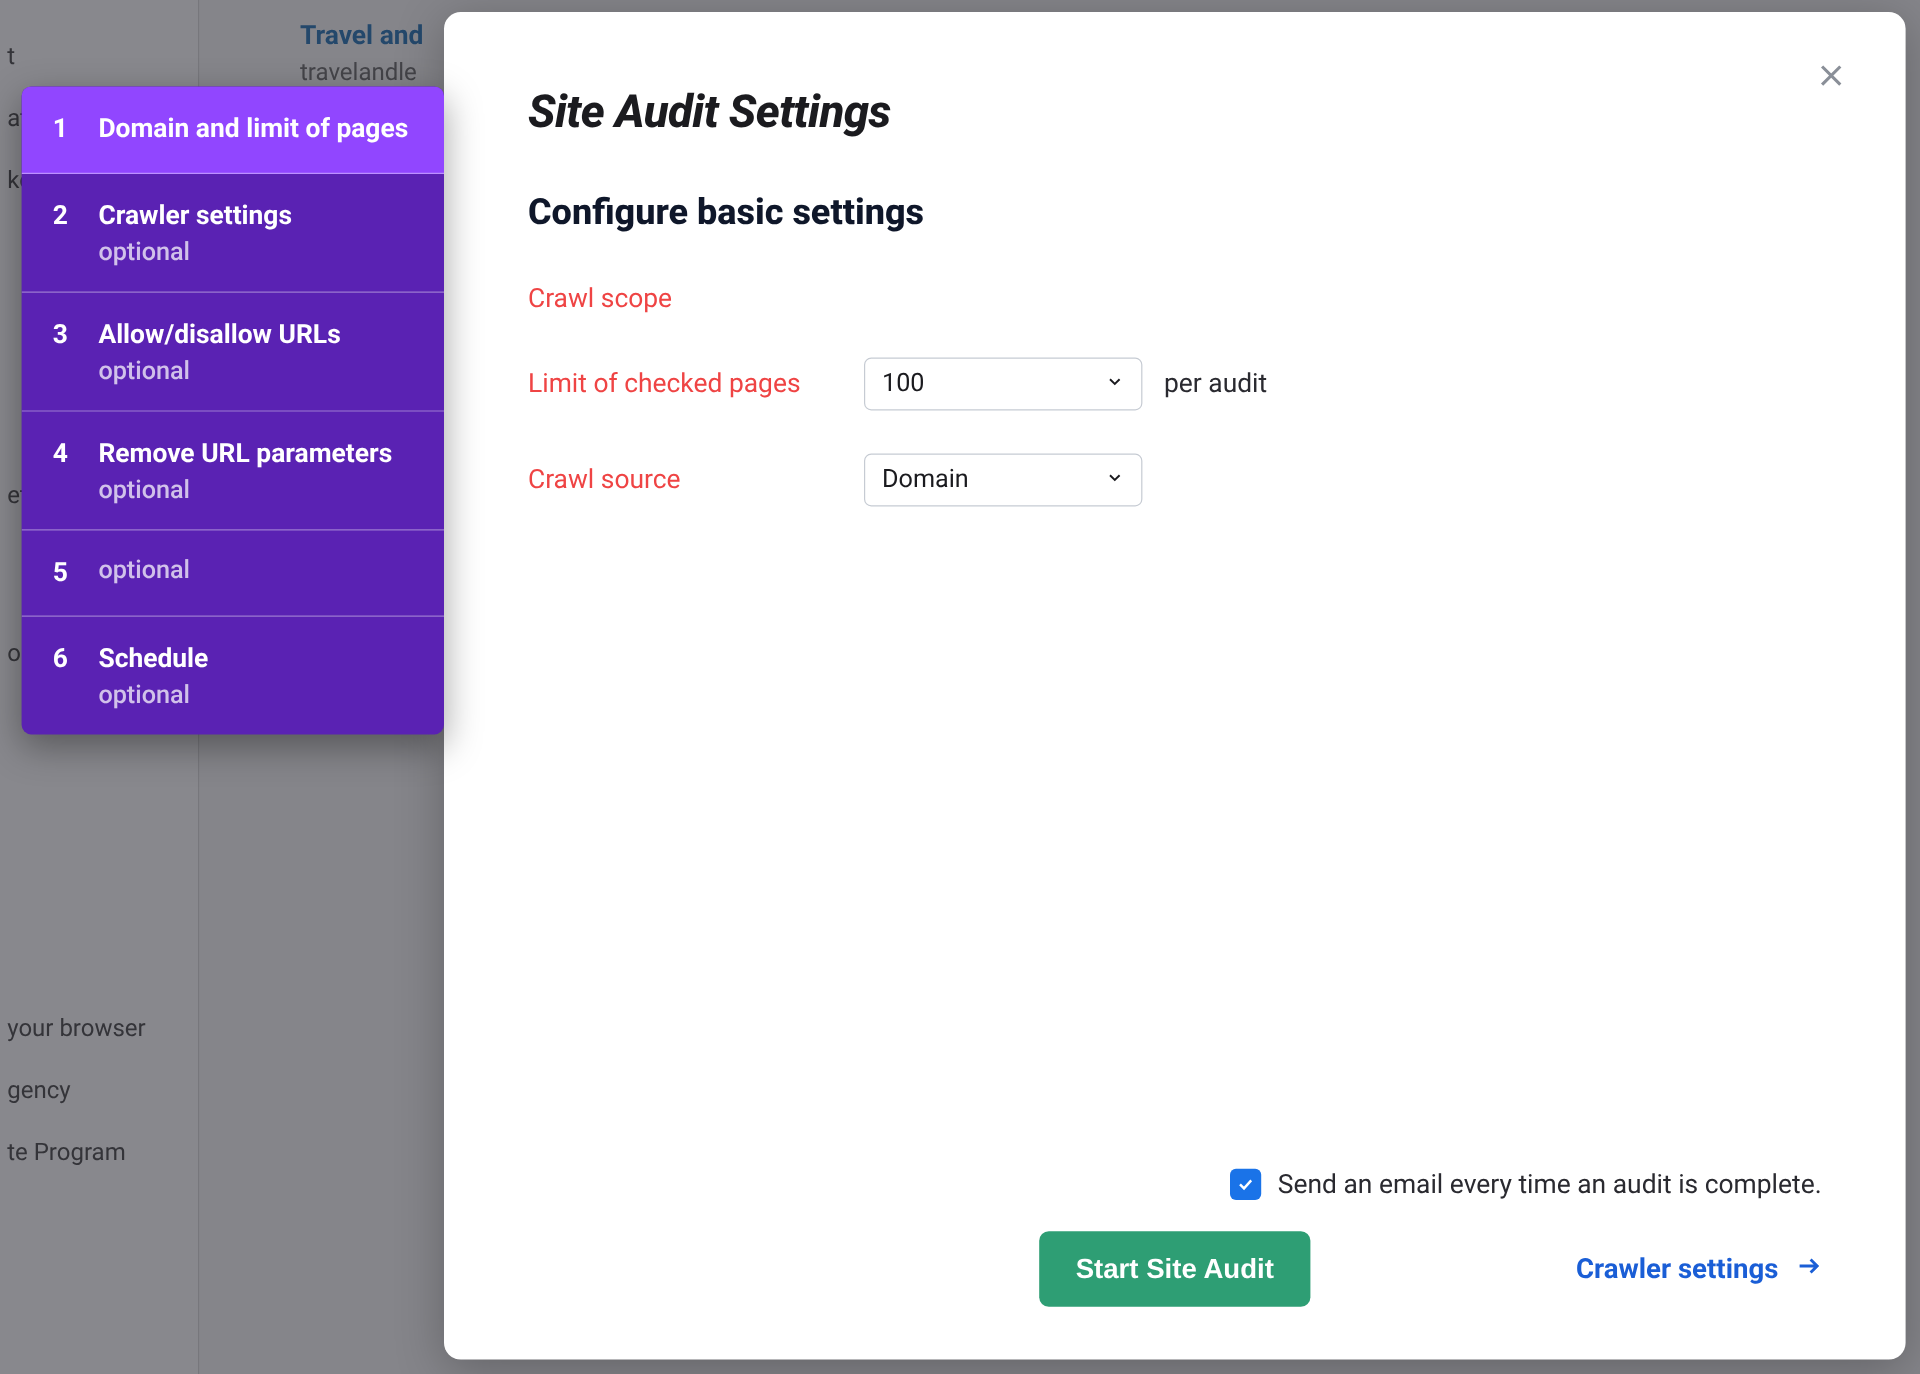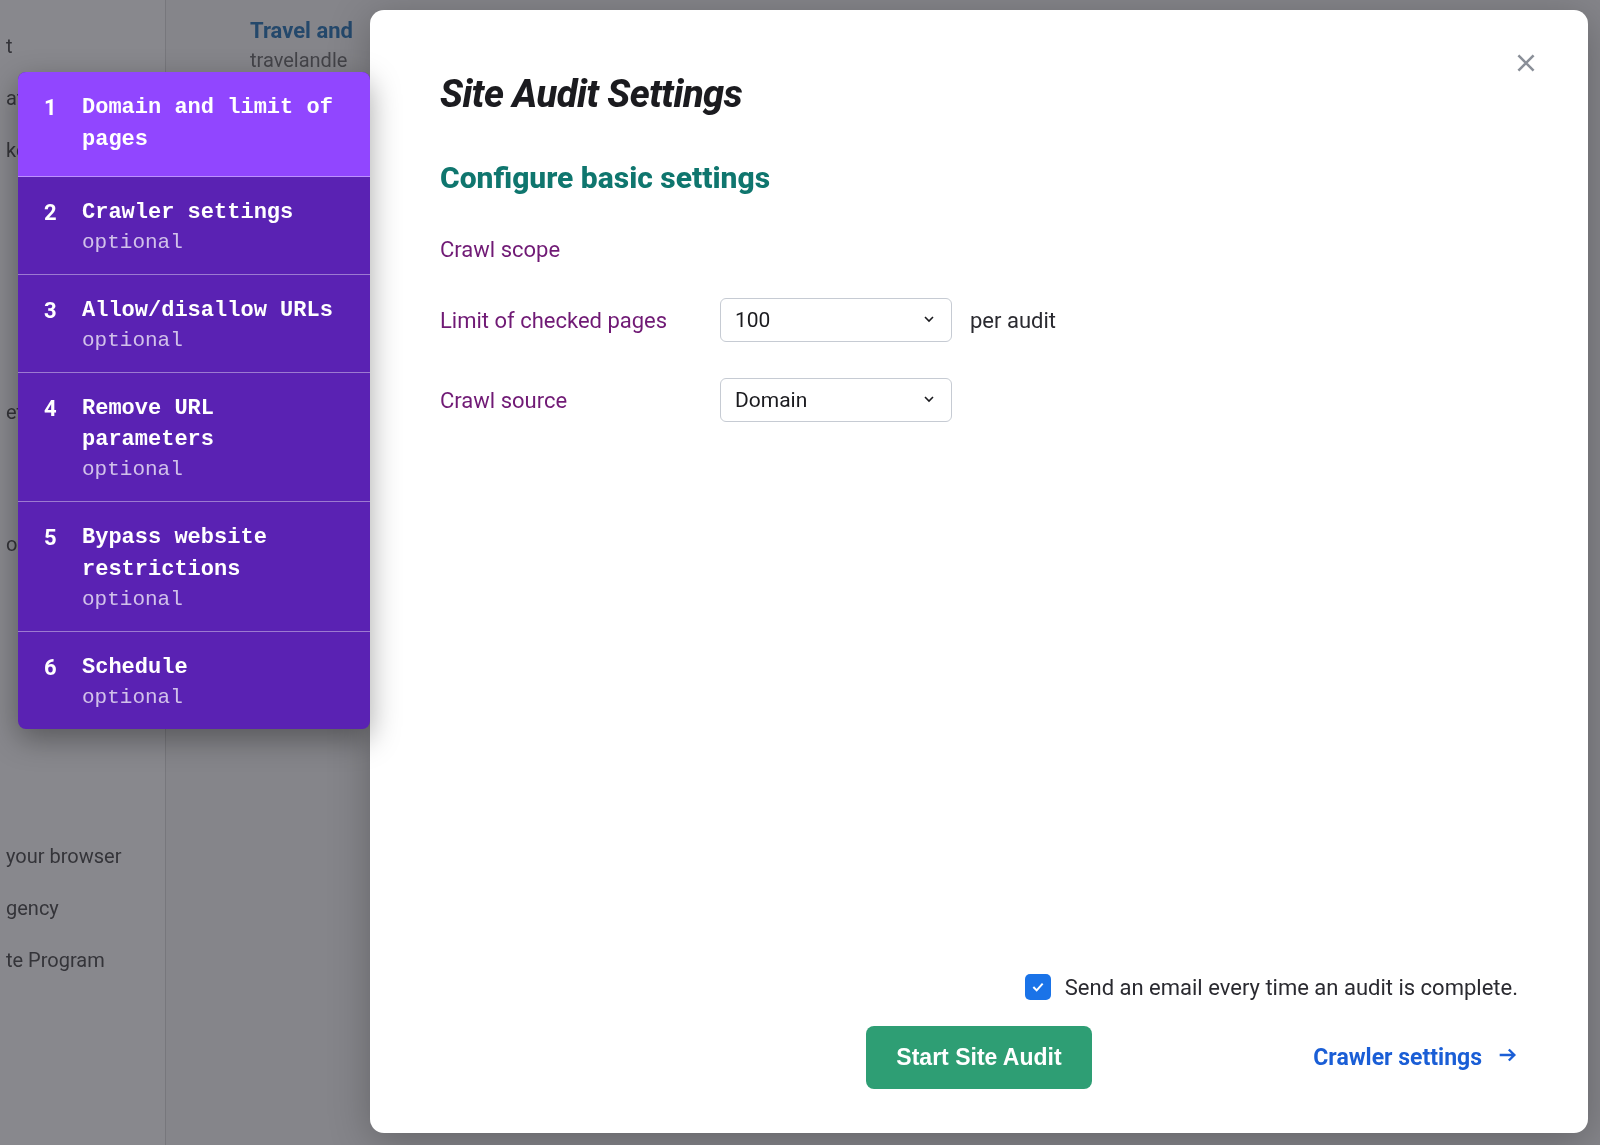--- a/index.html
+++ b/index.html
@@ -82,34 +82,34 @@
     font-size: 38px;
     font-weight: 800;
     color: #1b1b1f;
     letter-spacing: -0.5px;
     font-style: italic;
   }
   .modal h2 {
     margin-top: 44px;
     font-size: 30px;
     font-weight: 800;
-    color: #0f766e;
+    color: #0f172a;
   }
 
   .form-rows { margin-top: 42px; }
   .form-row {
     display: flex;
     align-items: center;
     margin-bottom: 36px;
     font-size: 22px;
     color: #2a2a30;
   }
   .form-label {
     width: 280px;
-    color: #701a75;
+    color: #ef4444;
     font-weight: 400;
   }
   .crawl-scope-val {
     font-weight: 700;
   }
   .crawl-scope-hint {
     color: #7a7f88;
     font-weight: 400;
     margin-left: 6px;
   }
@@ -163,21 +163,21 @@
   .wiz-item.active {
     background: #9146ff;
   }
   .wiz-num {
     width: 38px;
     font-size: 22px;
     font-weight: 700;
     flex-shrink: 0;
     line-height: 1.45;
   }
-  .wiz-text { flex: 1; font-family: Liberation Mono, monospace; }
+  .wiz-text { flex: 1; }
   .wiz-title {
     font-size: 22px;
     font-weight: 700;
     line-height: 1.45;
   }
   .wiz-sub {
     font-size: 21px;
     color: rgba(255,255,255,0.72);
     margin-top: 2px;
     font-weight: 500;
@@ -356,21 +356,20 @@
     <div class="wiz-item">
       <div class="wiz-num">4</div>
       <div class="wiz-text">
         <div class="wiz-title">Remove URL parameters</div>
         <div class="wiz-sub">optional</div>
       </div>
     </div>
     <div class="wiz-item">
       <div class="wiz-num">5</div>
       <div class="wiz-text">
-        <div class="wiz-title">Bypass website restrictions</div>
         <div class="wiz-sub">optional</div>
       </div>
     </div>
     <div class="wiz-item">
       <div class="wiz-num">6</div>
       <div class="wiz-text">
         <div class="wiz-title">Schedule</div>
         <div class="wiz-sub">optional</div>
       </div>
     </div>

